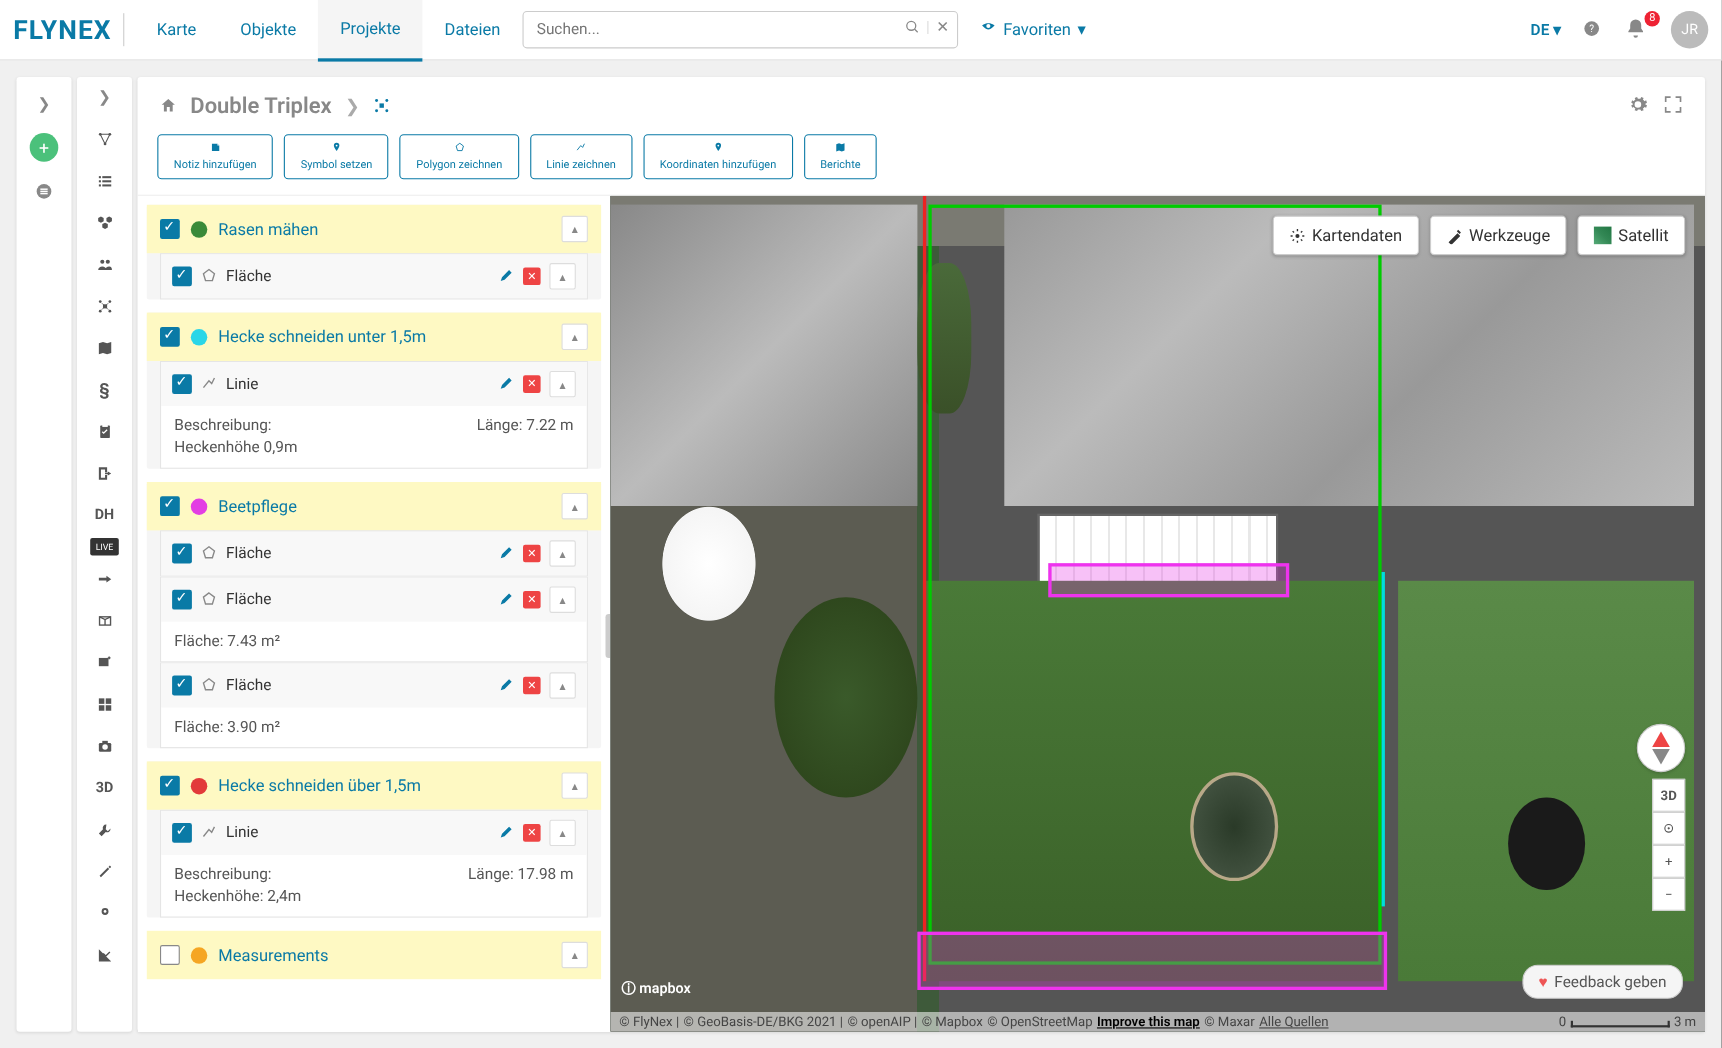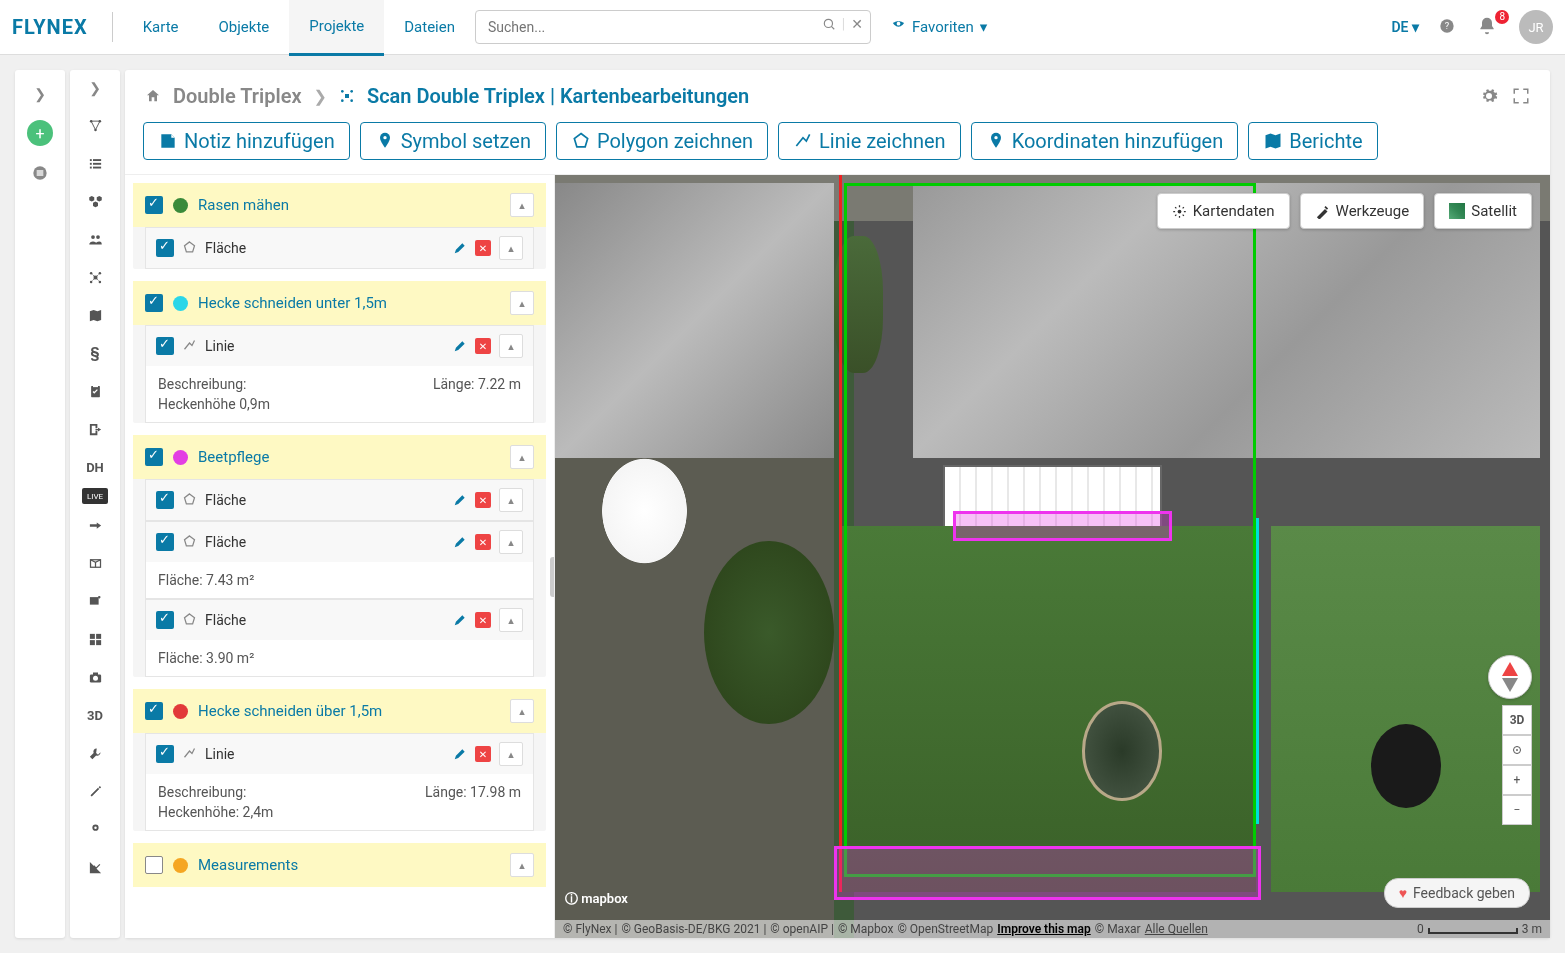--- a/index.html
+++ b/index.html
@@ -1,20 +1,20 @@
 <!DOCTYPE html>
 <html><head>
 <meta charset="utf-8">
 <style>
 * { margin:0; padding:0; box-sizing:border-box; font-family:-apple-system,BlinkMacSystemFont,"Segoe UI",Roboto,Arial,sans-serif; }
 body { background:#f0f0f0; overflow:hidden; width:1565px; height:953px; }
 
 
 .hdr { position:absolute; top:0; left:0; right:0; height:55px; background:#fff; border-bottom:1px solid #ddd; display:flex; align-items:center; padding:0 12px; }
-.logo { font-weight:700; color:#0a7aa6; font-size:20px; letter-spacing:1px; margin-right:14px; }
+.logo { font-weight:700; color:#0a7aa6; font-size:24px; letter-spacing:1px; margin-right:0; }
 .logo-bar { display:inline-block; width:1px; height:30px; background:#ccc; margin:0 10px; vertical-align:middle; }
 .navtab { padding:18px 20px; color:#0a7aa6; font-size:15px; cursor:pointer; }
 .navtab.active { background:#f5f5f5; border-bottom:3px solid #0a7aa6; }
 .search-wrap { margin-left:auto; position:relative; }
 .search { width:396px; height:34px; border:1px solid #ccc; border-radius:4px; padding:4px 60px 4px 12px; font-size:14px; }
 .search-icons { position:absolute; right:8px; top:6px; color:#888; font-size:14px; display:flex; align-items:center; gap:6px; }
 .fav { margin:0 20px; color:#0a7aa6; display:flex; align-items:flex-start; gap:6px; cursor:pointer; font-size:15px; }
 .lang { color:#0a7aa6; margin-right:14px; font-size:14px; cursor:pointer; font-weight:600; }
 .hicon { width:20px; height:20px; color:#888; margin:0 6px; cursor:pointer; }
 .bell-wrap { position:relative; margin:0 6px; }
@@ -34,21 +34,21 @@
 .main { position:absolute; top:70px; left:125px; right:15px; bottom:15px; background:#fff; border-radius:3px; box-shadow:0 1px 3px rgba(0,0,0,.1); display:flex; flex-direction:column; }
 .bc-row { display:flex; align-items:center; padding:14px 20px; gap:12px; }
 .bc-home { color:#888; }
 .bc-obj { color:#888; font-size:20px; font-weight:600; }
 .bc-sep { color:#aaa; }
 .bc-dricon { color:#0a7aa6; }
 .bc-title { color:#0a7aa6; font-size:20px; font-weight:600; }
 .bc-spacer { flex:1; }
 .bc-actions { display:flex; gap:14px; color:#888; font-size:18px; }
 .toolbar { display:flex; gap:10px; padding:0 18px 14px; flex-wrap:wrap; }
-.tbtn { border:1px solid #0a7aa6; color:#0a7aa6; background:#fff; padding:6px 14px; border-radius:4px; font-size:20px; cursor:pointer; display:flex; align-items:center; gap:6px; }
+.tbtn { border:1px solid #0a7aa6; color:#0a7aa6; background:#fff; padding:6px 14px; border-radius:4px; font-size:10px; cursor:pointer; display:flex; align-items:center; gap:6px;flex-direction:column; }
 
 .content { flex:1; display:flex; border-top:1px solid #eee; overflow:hidden; }
 
 
 .lpanel { width:430px; overflow-y:auto; padding:8px; background:#fff; border-right:1px solid #eee; position:relative; }
 .lpanel::after { content:''; position:absolute; right:-4px; top:50%; width:8px; height:40px; background:#ccc; border-radius:3px; }
 .grp { background:#f5f5f5; margin-bottom:6px; border-radius:2px; }
 .grp-hdr { display:flex; align-items:center; padding:10px 12px; gap:10px; cursor:pointer; background:#fef9c3; }
 .cb { width:18px; height:18px; background:#0a7aa6; border-radius:2px; position:relative; flex-shrink:0; }
 .cb::after { content:'✓'; color:#fff; font-size:13px; position:absolute; left:3px; top:-1px; }
@@ -300,21 +300,20 @@
         </svg></span>
     <span class="bc-obj">Double Triplex</span>
     <span class="bc-sep">❯</span>
     <span class="bc-dricon"><svg viewBox="0 0 24 24" fill="currentColor" width="20" height="20">
           <circle cx="5" cy="5" r="2"></circle>
           <circle cx="19" cy="5" r="2"></circle>
           <circle cx="5" cy="19" r="2"></circle>
           <circle cx="19" cy="19" r="2"></circle>
           <rect x="9" y="9" width="6" height="6"></rect>
         </svg></span>
-    <span class="bc-title">Scan Double Triplex | Kartenbearbeitungen</span>
     <span class="bc-spacer"></span>
     <span class="bc-actions">
       <span><svg viewBox="0 0 24 24" fill="currentColor">
             <path d="M12 8a4 4 0 100 8 4 4 0 000-8zm9 4l2 1-1 3-2-1a8 8 0 01-2 2l1 2-3 1-1-2h-3l-1 2-3-1 1-2a8 8 0 01-2-2l-2 1-1-3 2-1v-1l-2-1 1-3 2 1a8 8 0 012-2l-1-2 3-1 1 2h3l1-2 3 1-1 2a8 8 0 012 2l2-1 1 3-2 1z"></path>
           </svg></span>
       <span><svg viewBox="0 0 24 24" fill="none" stroke="currentColor" stroke-width="2">
             <path d="M3 9V3h6M21 9V3h-6M3 15v6h6M21 15v6h-6"></path>
           </svg></span>
     </span>
   </div>

